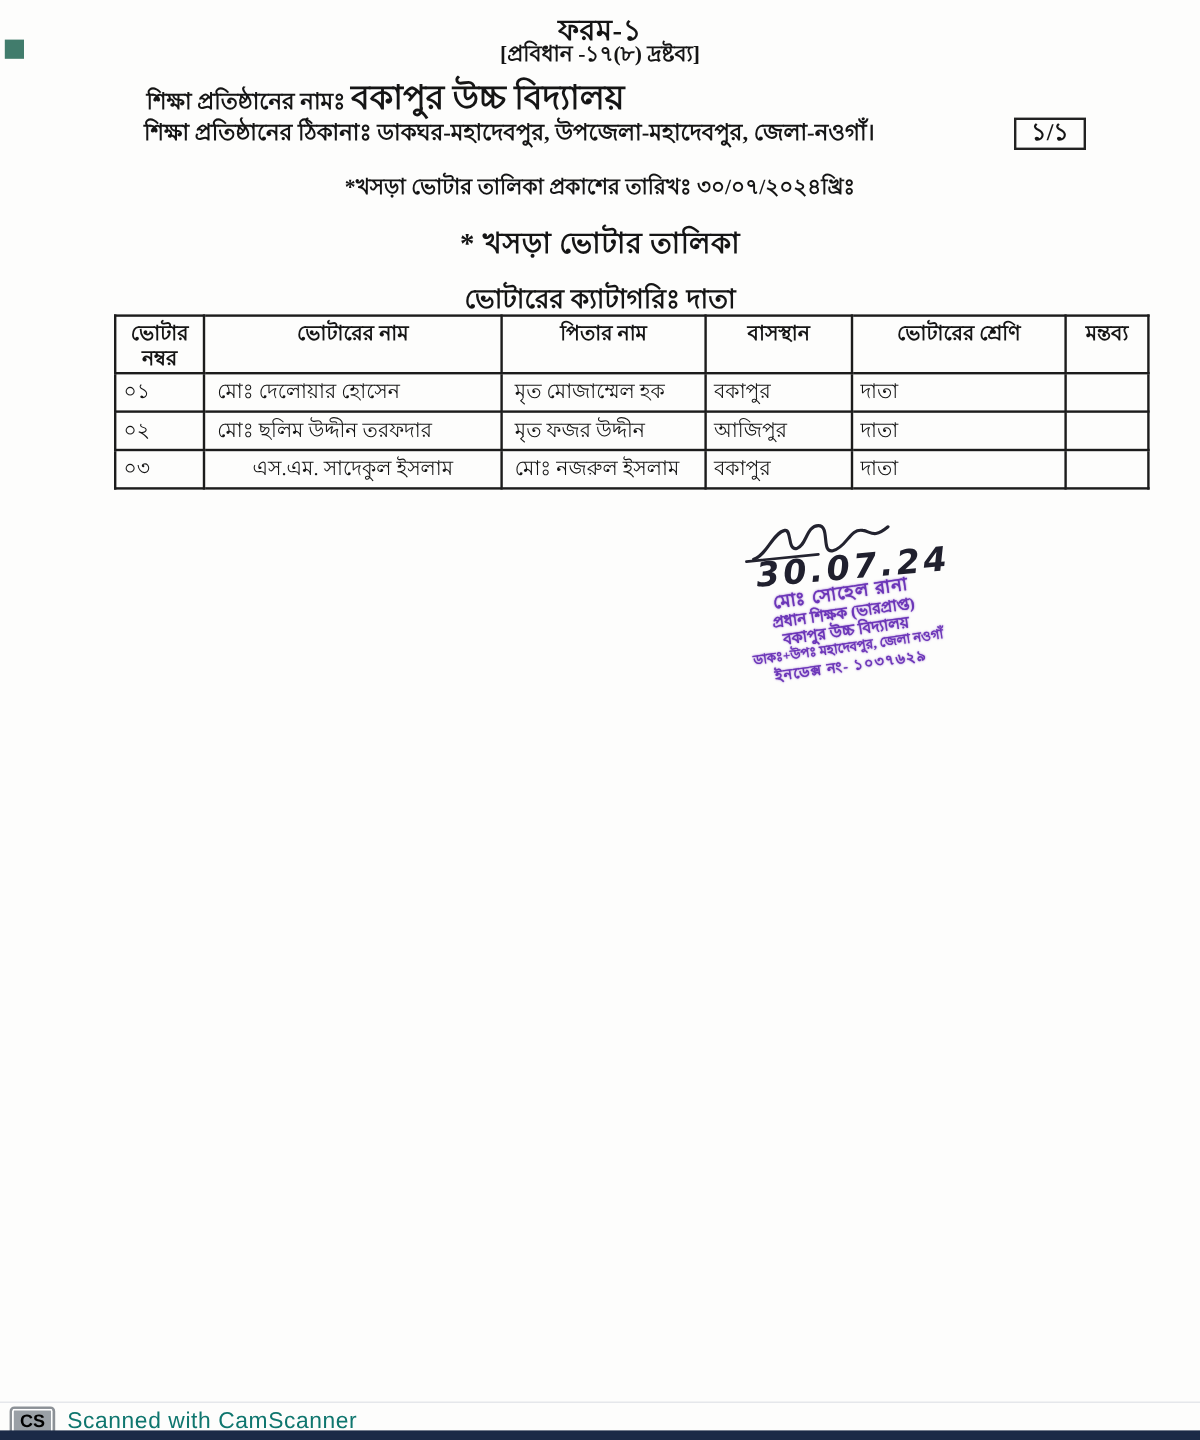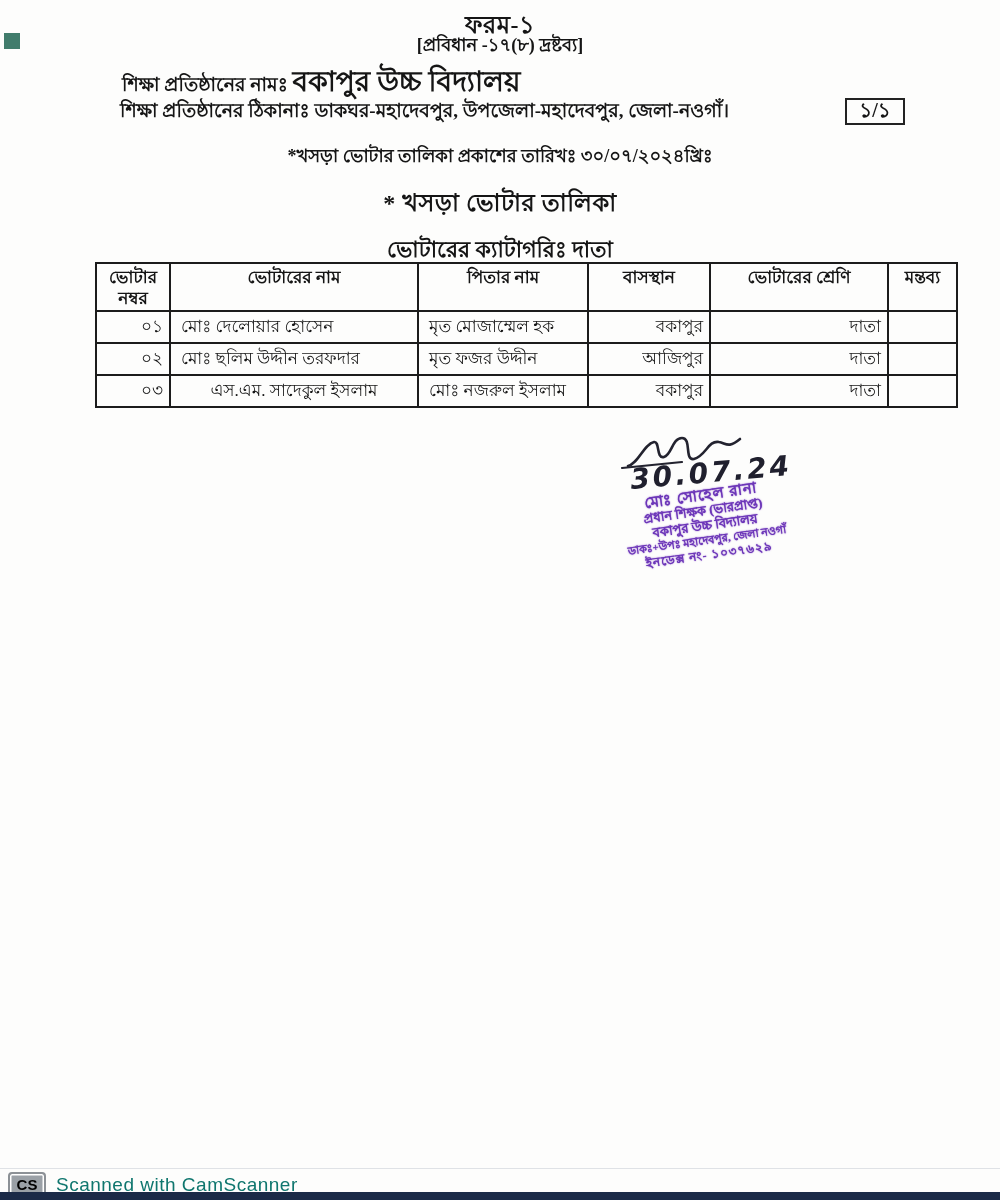--- a/index.html
+++ b/index.html
@@ -53,21 +53,21 @@
     white-space: nowrap;
   }
   table.voters th {
     font-weight: bold;
     height: 48px;
     vertical-align: top;
     padding-top: 3px;
     line-height: 21px;
     white-space: normal;
   }
-  table.voters td { height: 25px; text-align: right; }
+  table.voters td { height: 25px; text-align: left; }
   table.voters td.al { text-align: left; padding-left: 10px; }
   table.voters td.ac { text-align: center; }
   col.c0 { width: 74px; } col.c1 { width: 248px; } col.c2 { width: 170px; }
   col.c3 { width: 122px; } col.c4 { width: 178px; } col.c5 { width: 69px; }
 
   .sig-wrap { top: 430px; left: 590px; width: 230px; height: 145px; }
   .sig-stroke { position: absolute; top: 2px; left: 28px; }
   .sig-date {
     position: absolute; top: 26px; left: 40px;
     font-size: 28px; font-style: italic; font-weight: 600;

